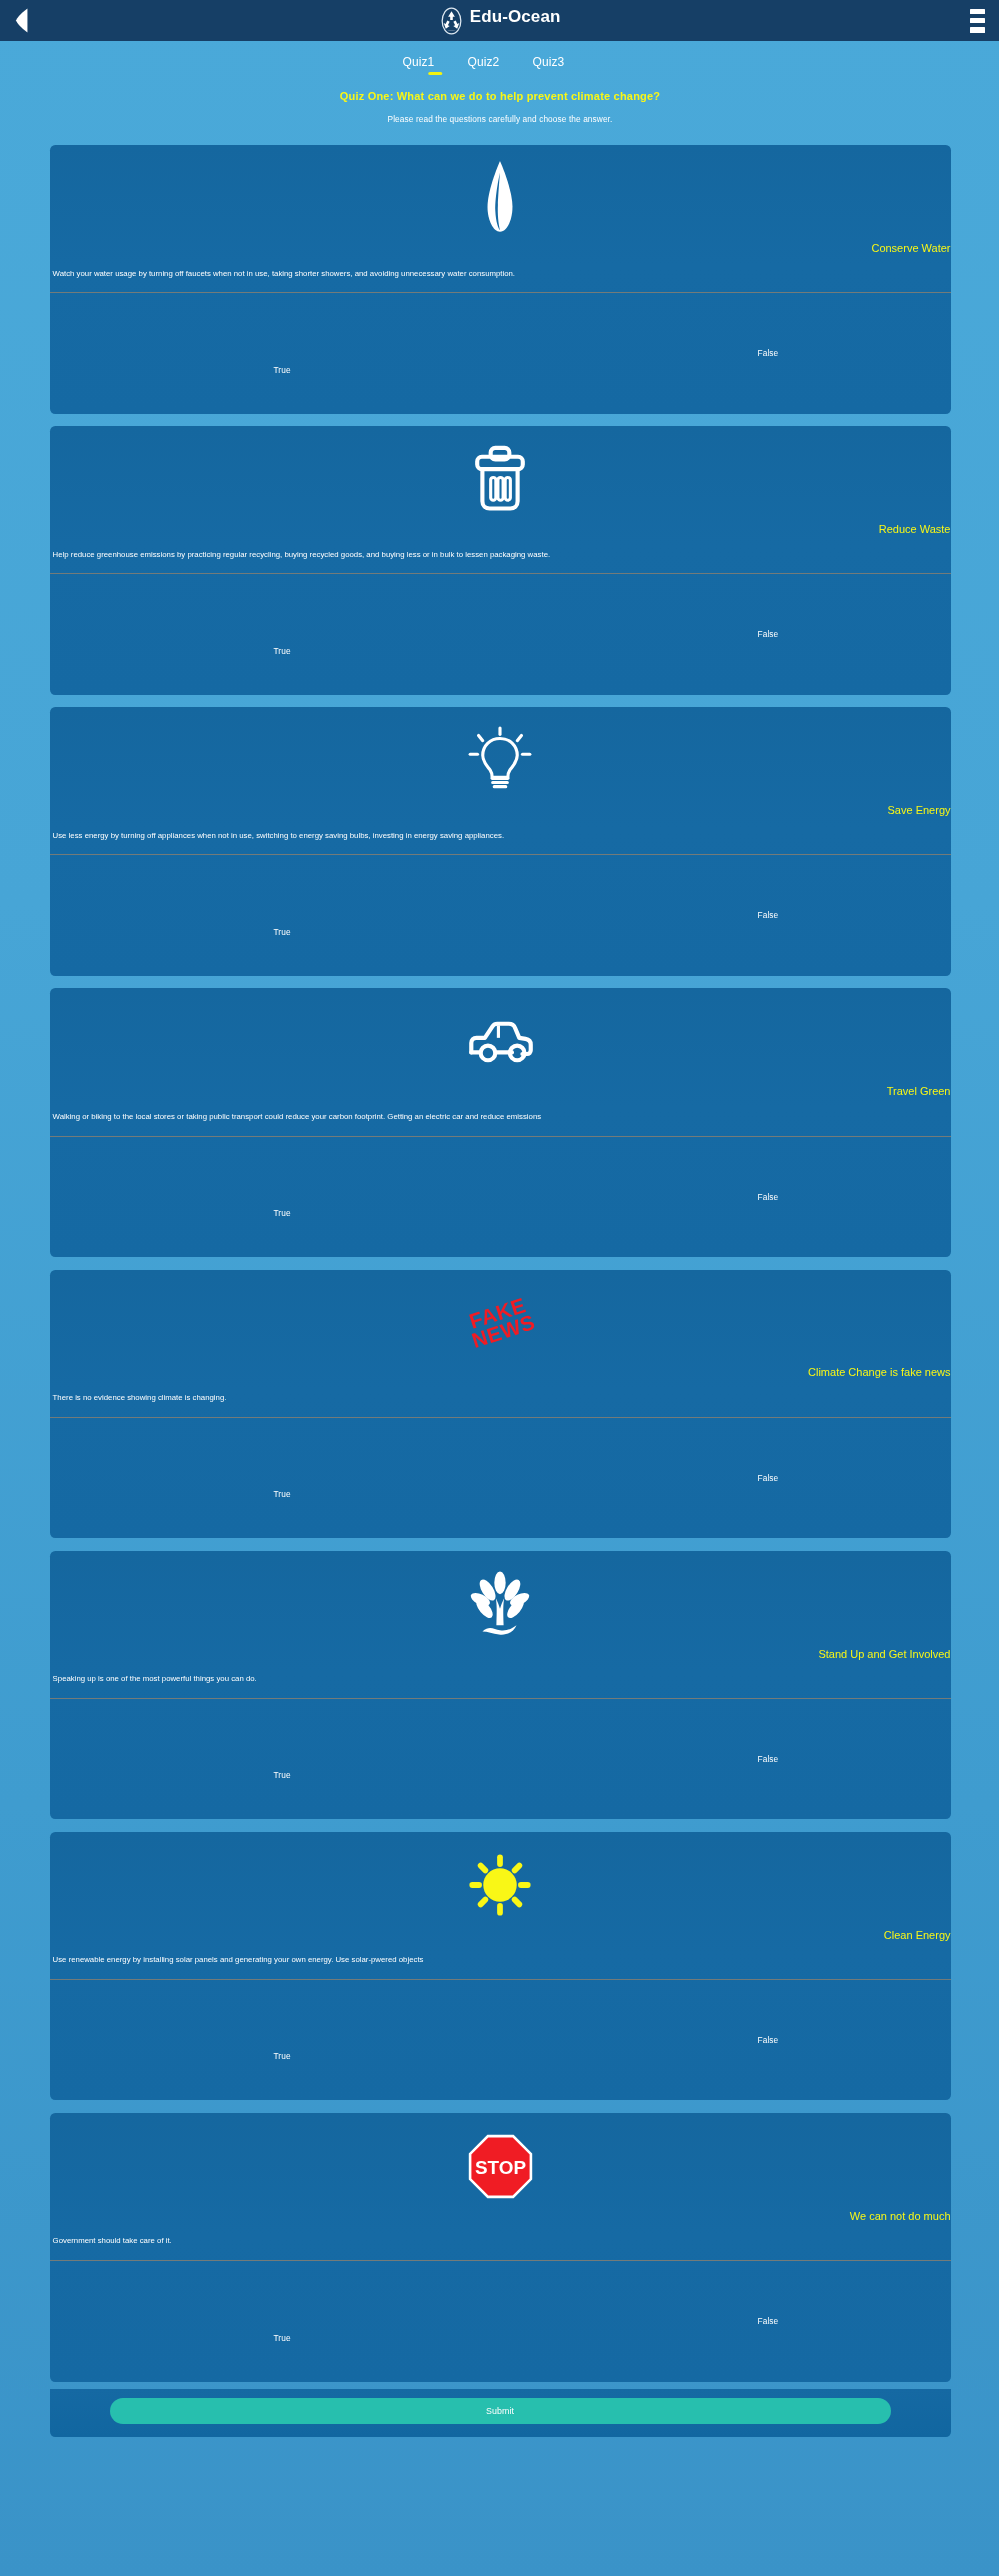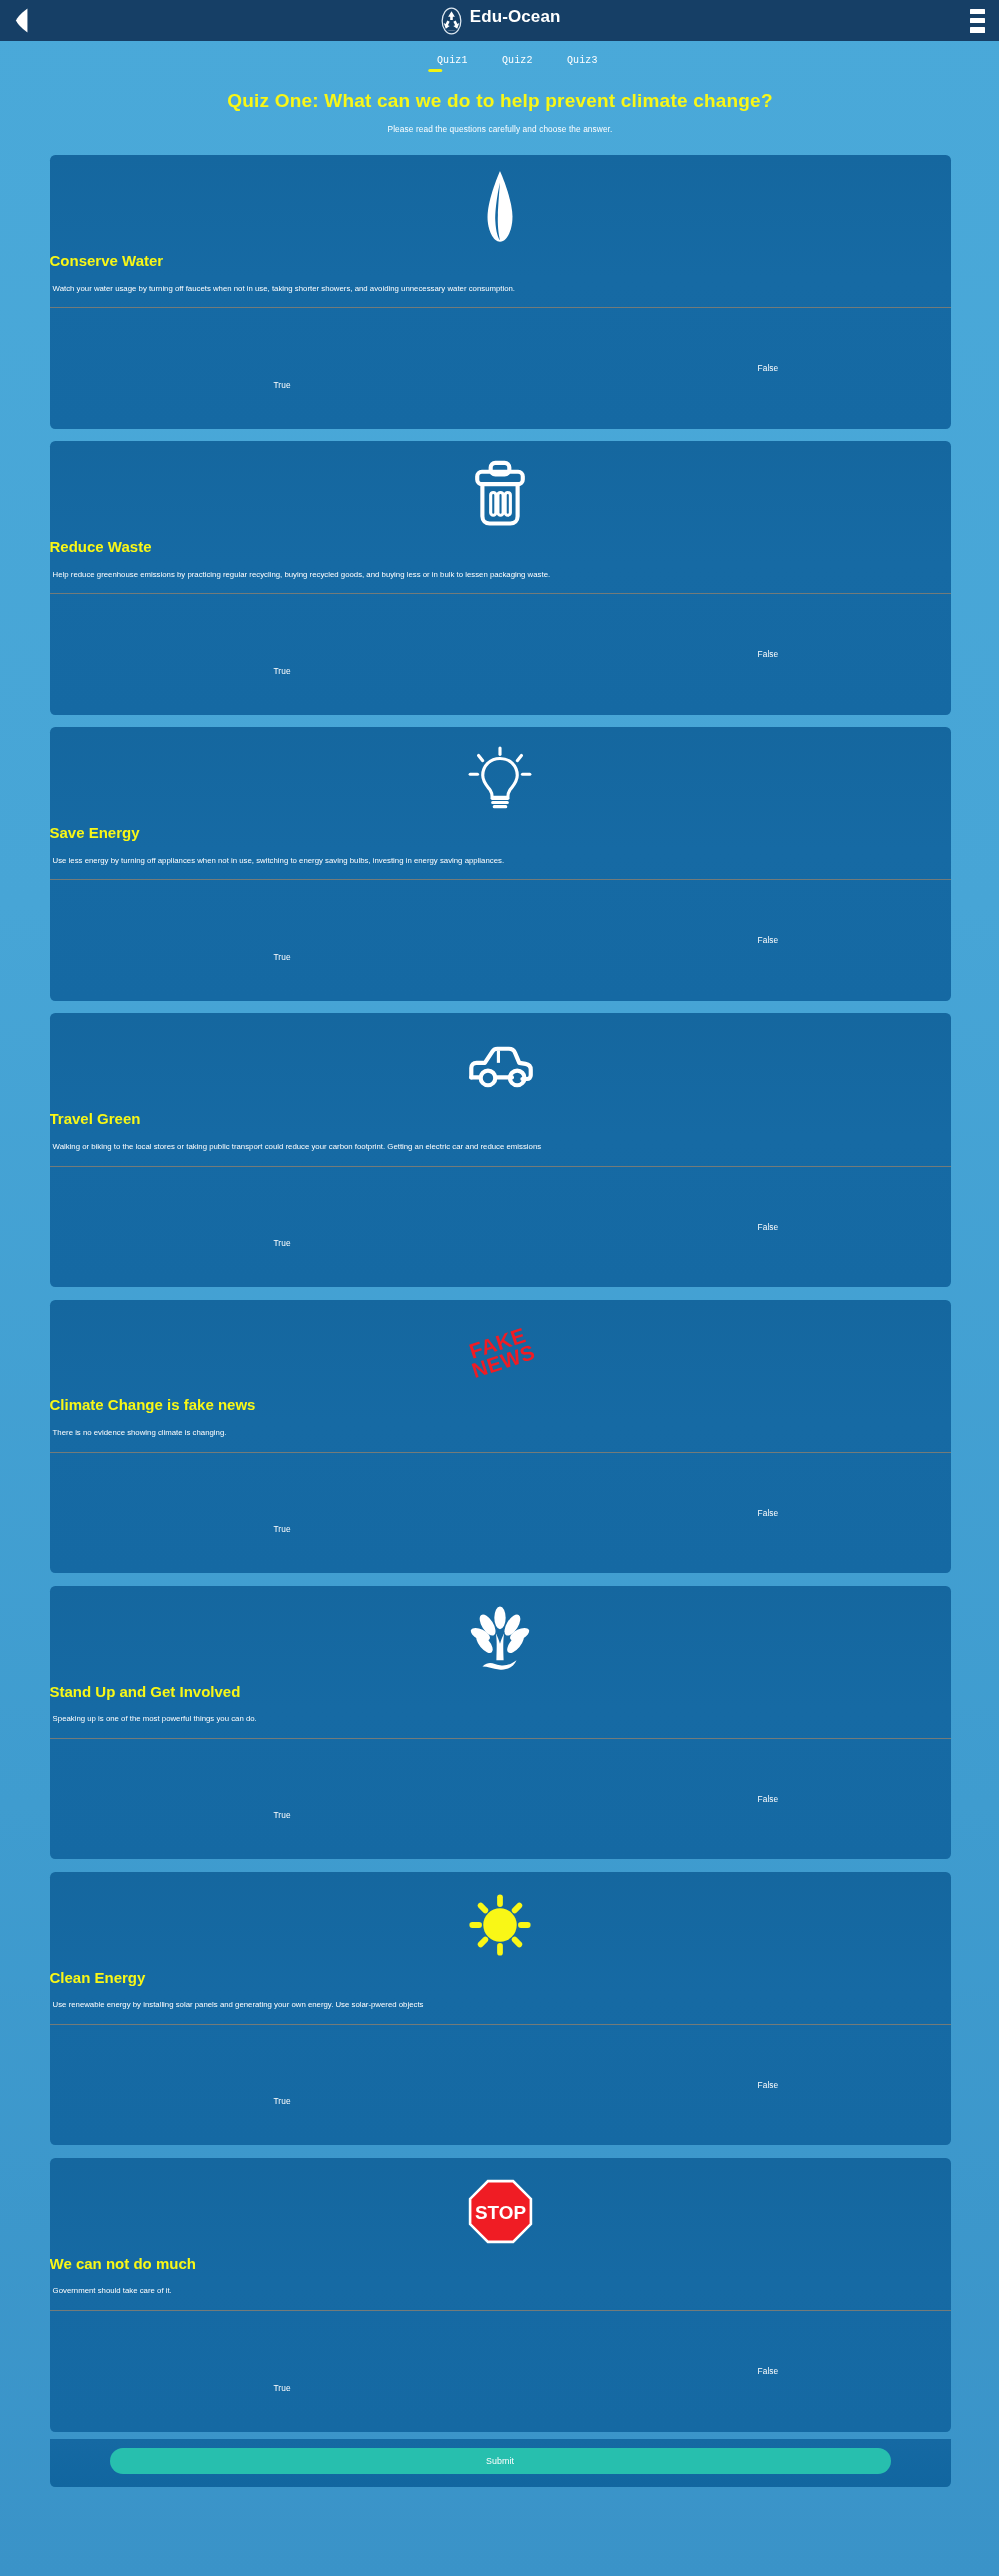--- a/index.html
+++ b/index.html
@@ -81,46 +81,45 @@
   .tabstrip {
     height: 29px;
     display: flex;
     align-items: flex-start;
     justify-content: center;
     gap: 0;
     padding-top: 13.5px;
   }
   .tab {
     width: 65px;
-    text-align: right;
-    font-size: 10px;
+    text-align: left;
+    font-size: 12px;
     color: #ffffff;
     position: relative;
     padding-bottom: 6.2px;
     cursor: pointer;
     letter-spacing: 0.1px;
-    font-family: Liberation Mono, monospace;
   }
   .tab .underline {
     position: absolute;
     left: 50%;
     transform: translateX(-50%);
     bottom: 0;
     width: 13.5px;
     height: 2.6px;
     border-radius: 1.6px;
     background: transparent;
   }
   .tab.active .underline { background: #f2f312; }
 
   
   .quiz-heading {
     text-align: center;
     margin-top: 20px;
-    font-size: 19px;
+    font-size: 11px;
     font-weight: bold;
     color: #f9f716;
     letter-spacing: 0.2px;
   }
   .quiz-sub {
     text-align: center;
     margin-top: 12px;
     font-size: 8.3px;
     color: #ffffff;
     letter-spacing: 0.1px;
@@ -146,23 +145,23 @@
 
   .card-icon-wrap {
     height: 99px;
     display: flex;
     align-items: center;
     justify-content: center;
     padding-top: 7.3px;
   }
 
   .card-title {
-    text-align: left;
-    font-size: 15px;
-    font-weight: bold;
+    text-align: right;
+    font-size: 11px;
+    font-weight: normal;
     color: #f9f716;
     margin-top: -2.1px;
   }
 
   .card-desc {
     font-size: 7.8px;
     color: #ffffff;
     padding: 14.6px 0 0 3.1px;
     line-height: 1.3;
   }

